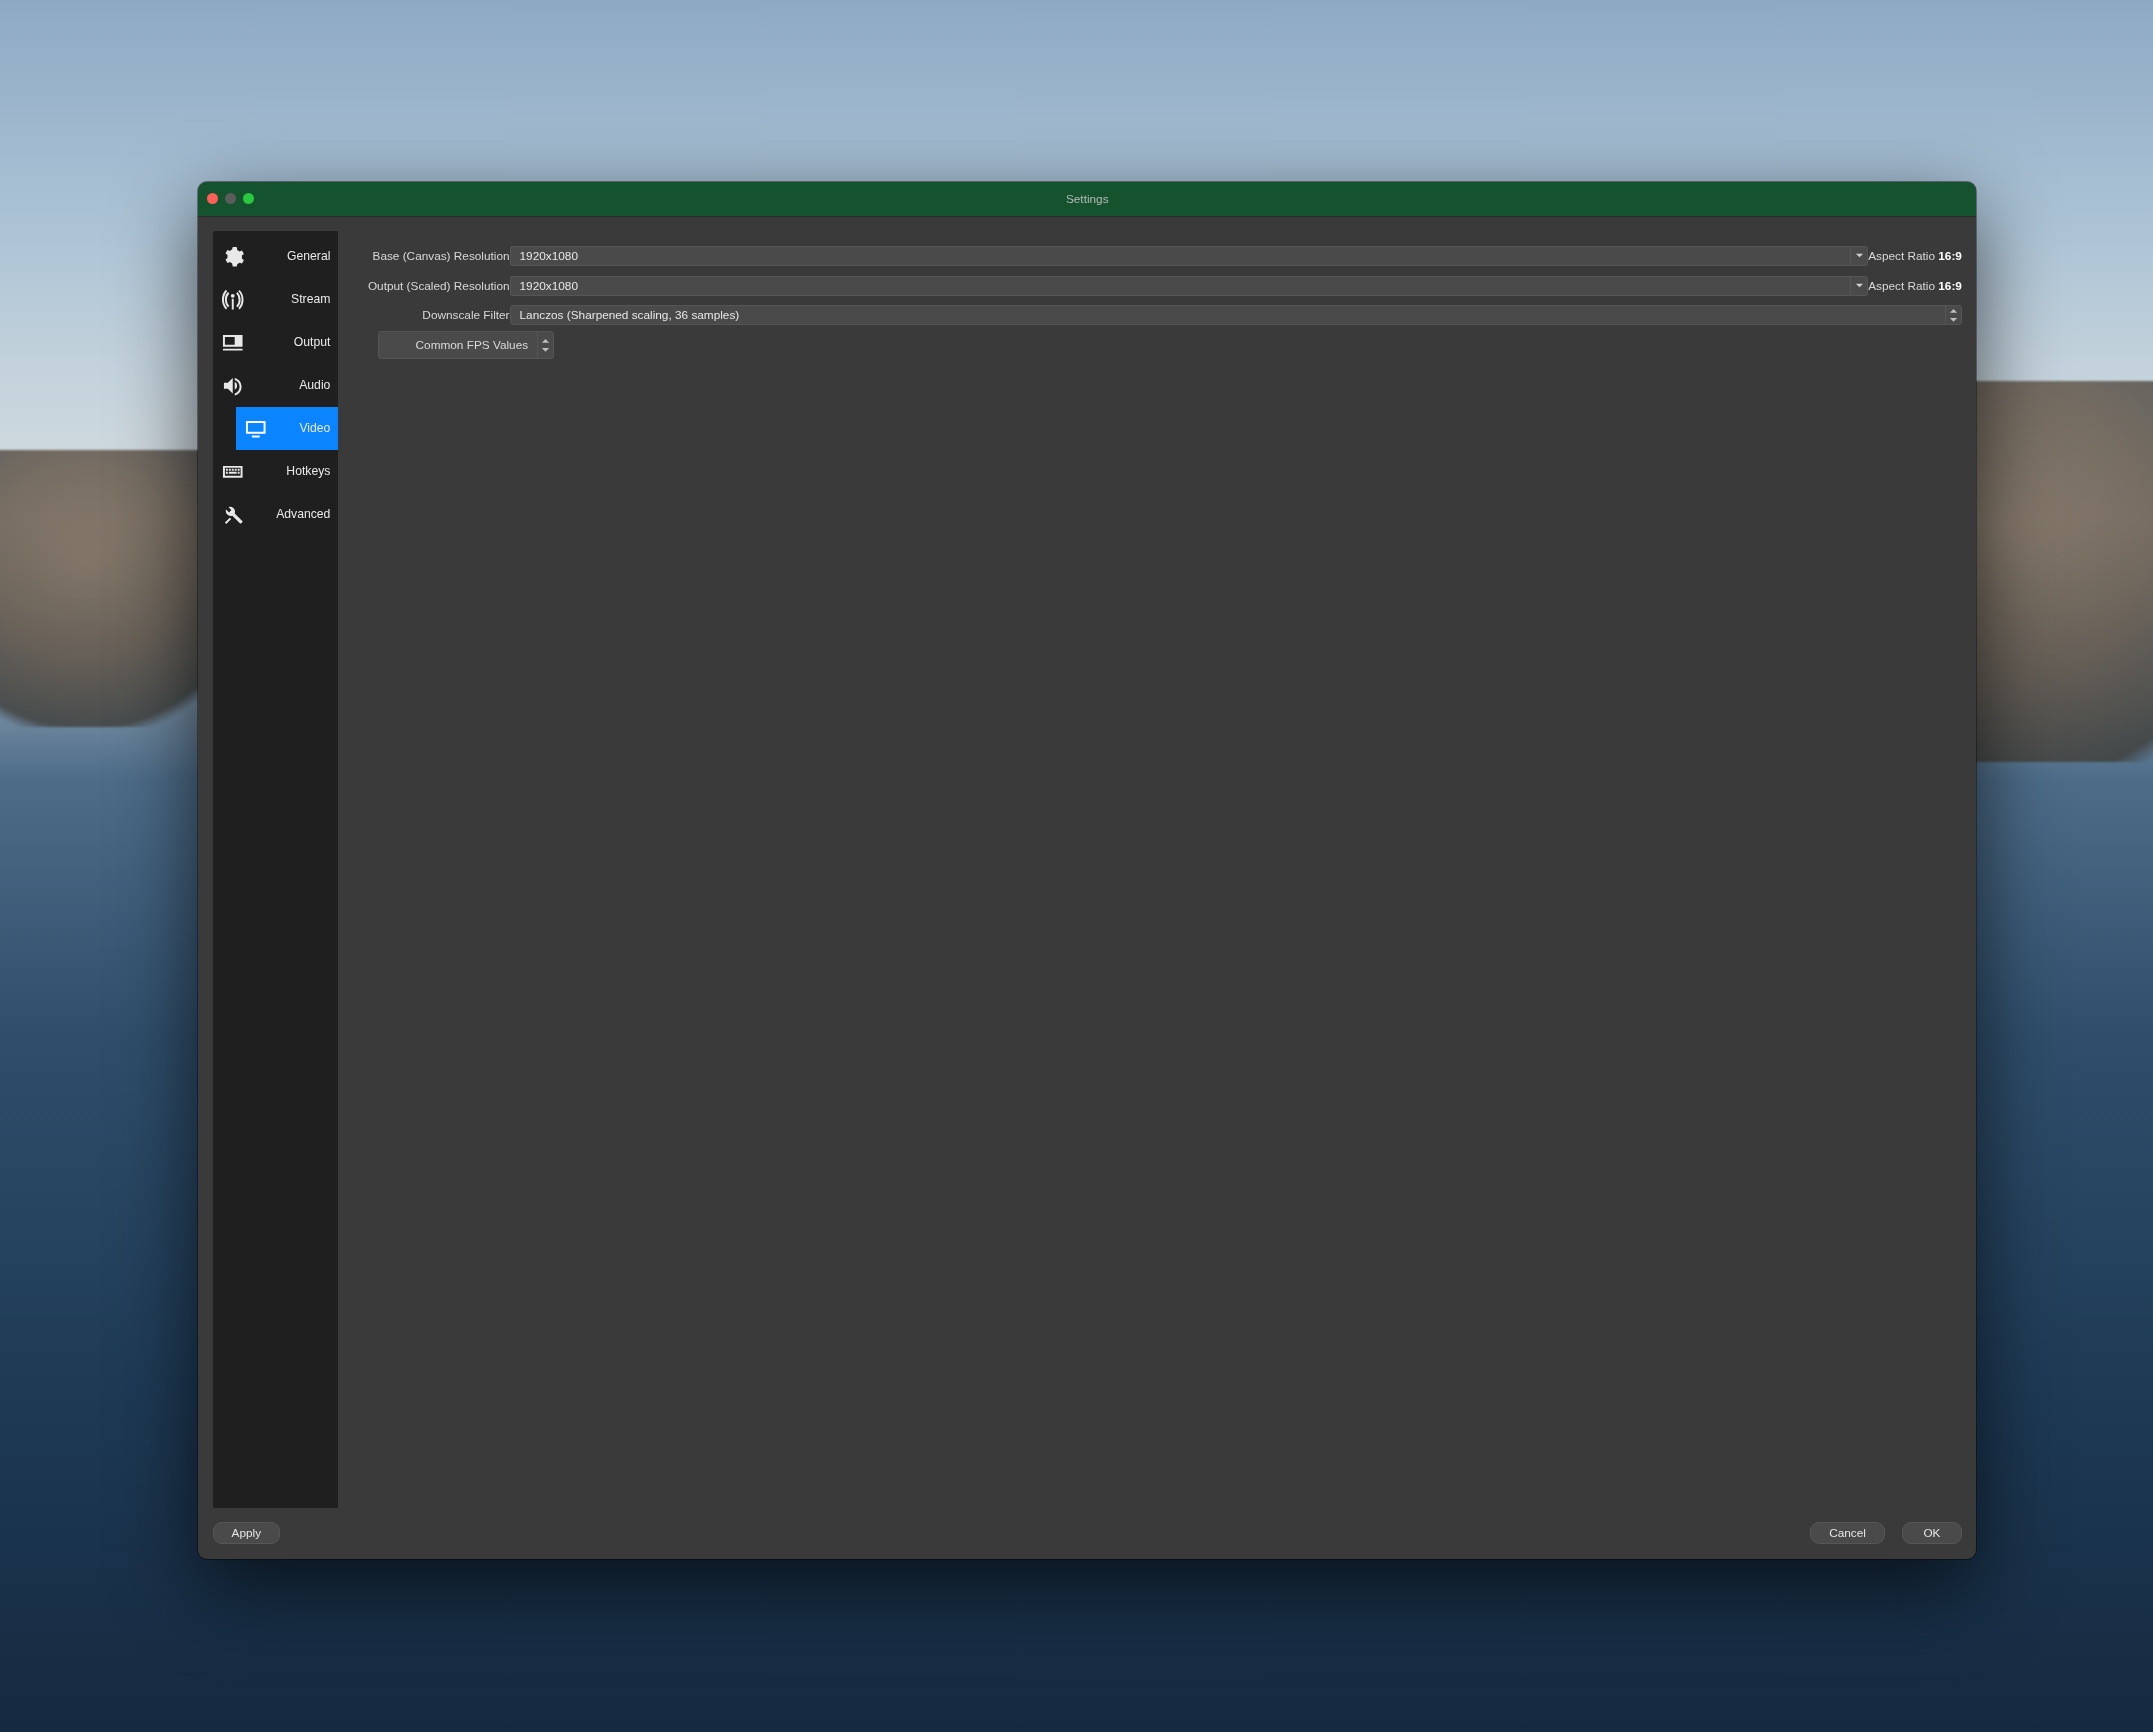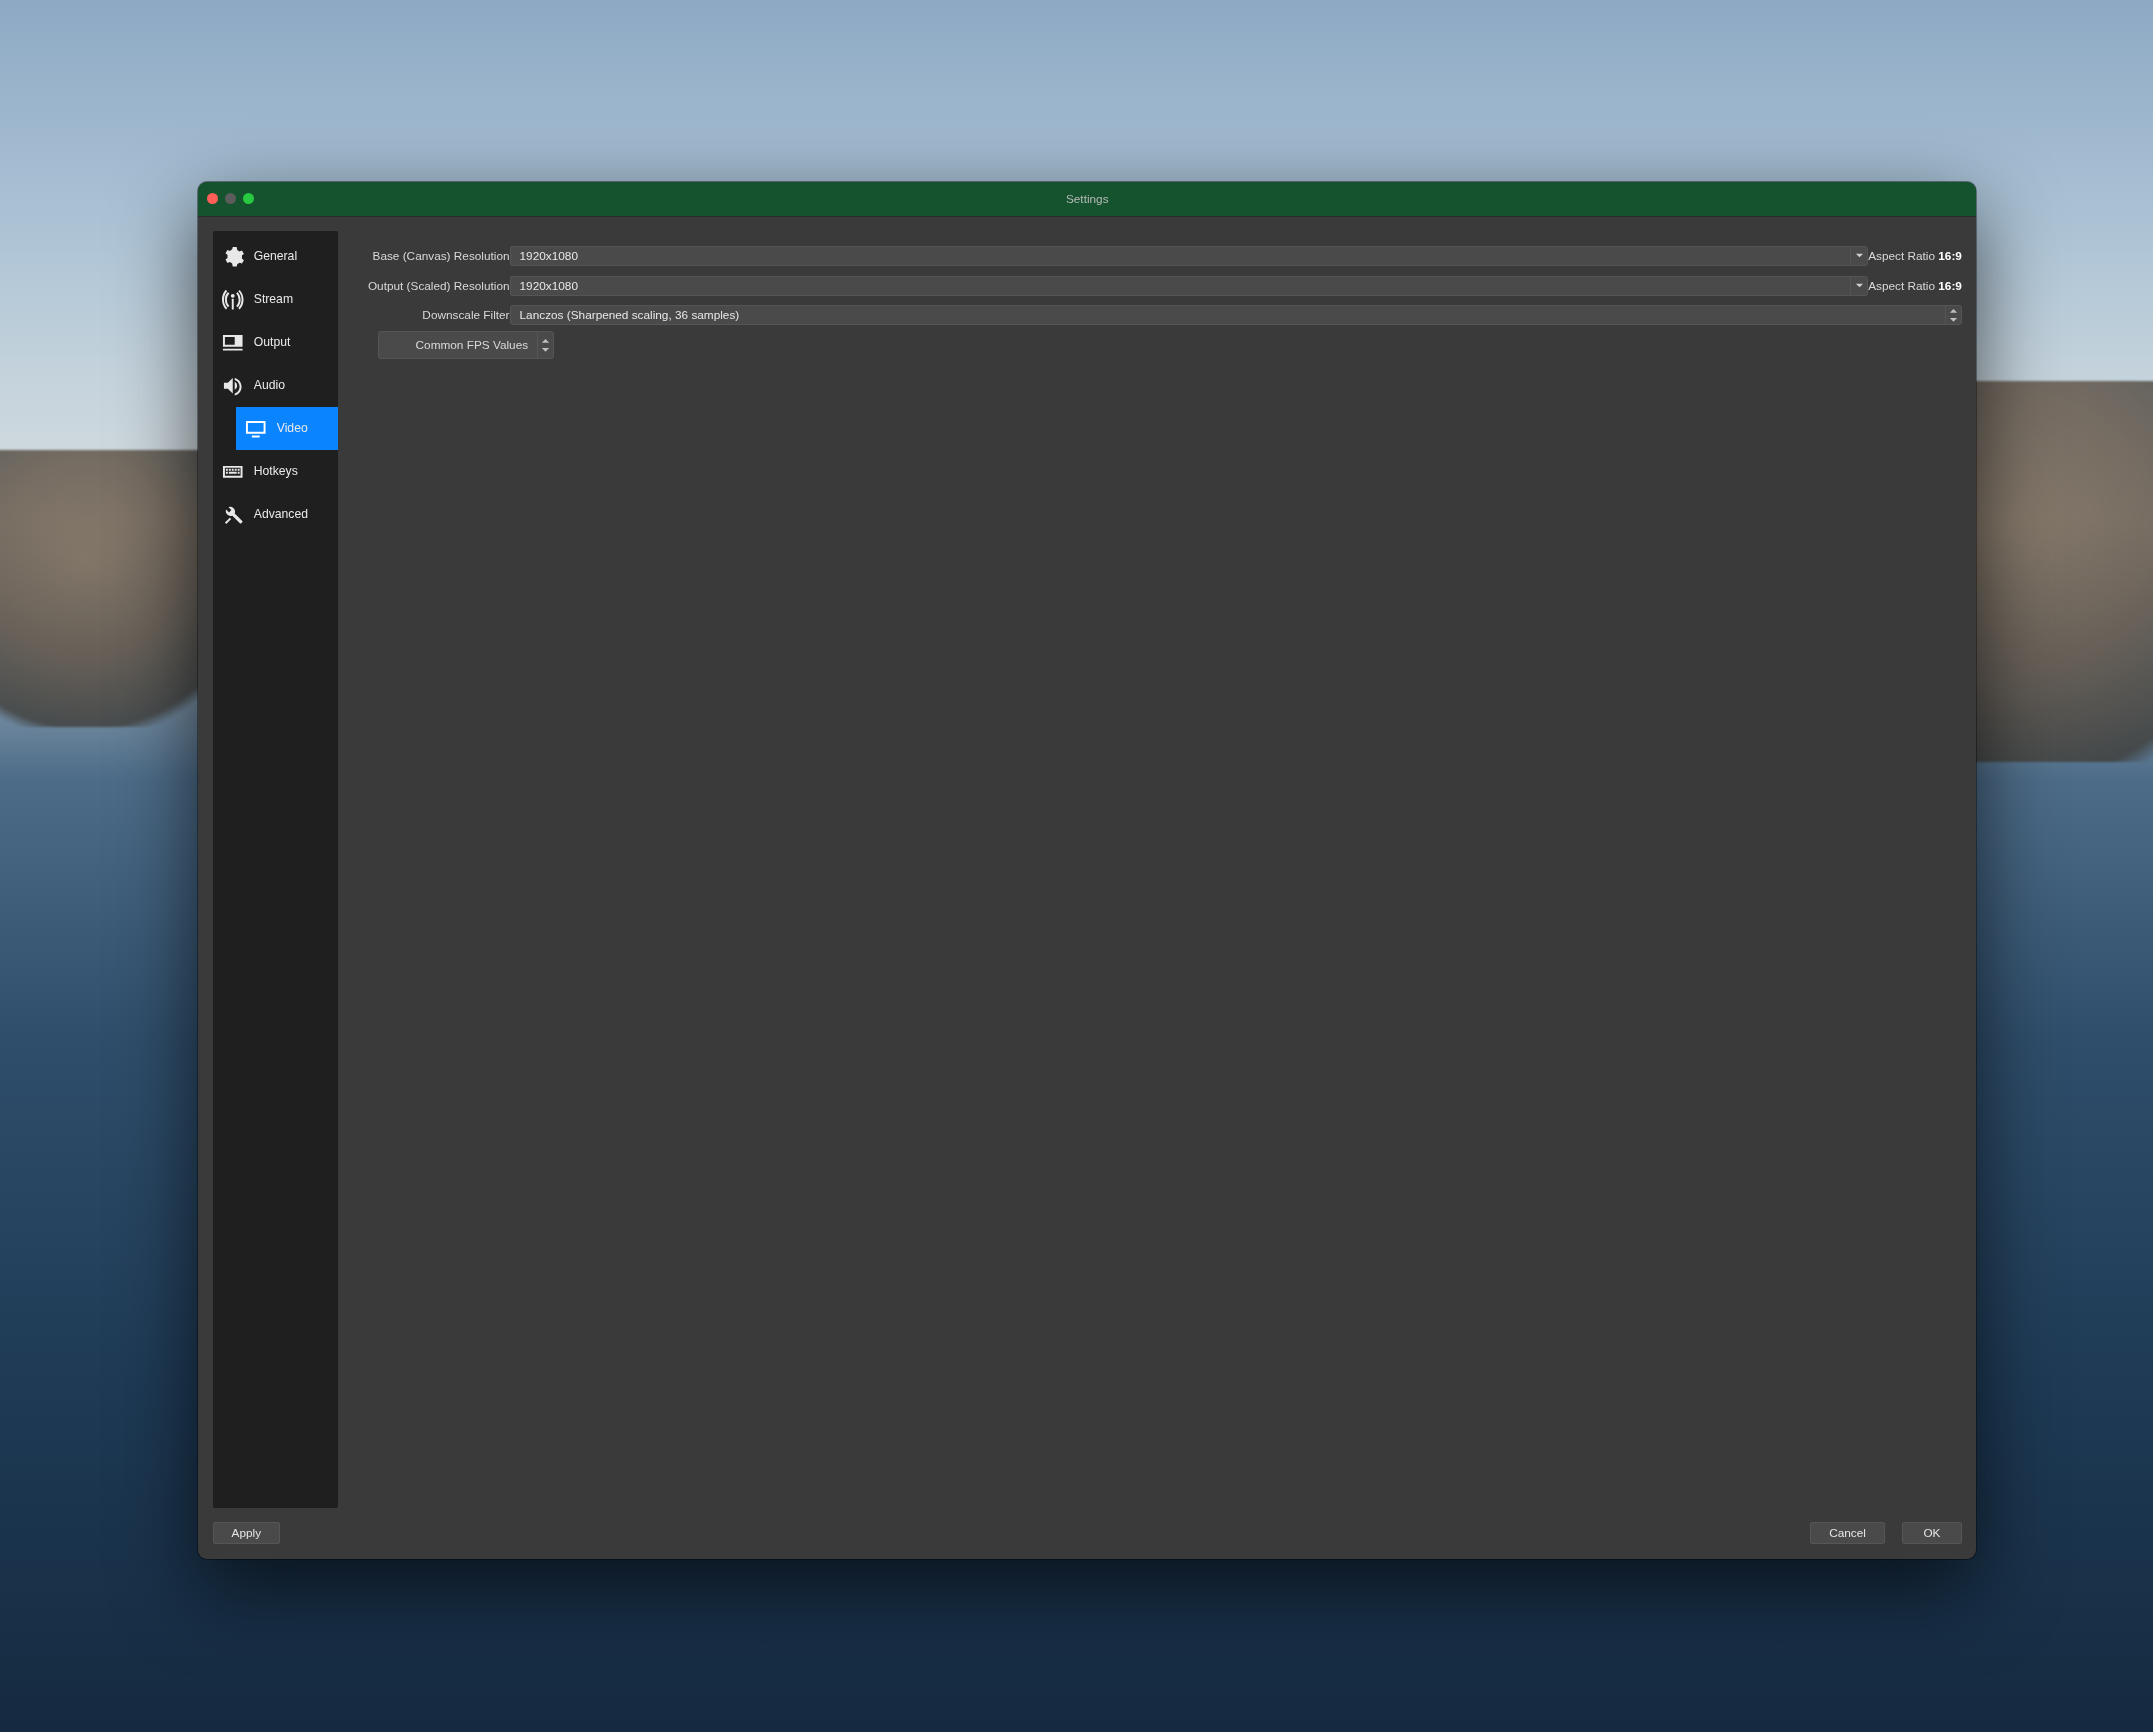--- a/index.html
+++ b/index.html
@@ -81,20 +81,21 @@
   }
   .side-item {
     display: flex;
     align-items: center;
     gap: 9px;
     height: 43px;
     padding: 0 7.2px 0 7.2px;
     color: #eaeaea;
     font-size: 12.2px;
     cursor: pointer;
+    justify-content: space-between;
   }
   .side-item .icon { width: 25px; height: 25px; display:flex; align-items:center; justify-content:center; flex:0 0 auto;}
   .side-item svg { width: 23.5px; height: 23.5px; fill: #e8e8e8; }
   .side-item.active { background: #0a84ff; margin-left: 23px; }
   .side-item.active svg { fill: #ffffff; }
 
   .content {
     flex: 1 1 auto;
     display: flex;
     flex-direction: column;
@@ -201,21 +202,21 @@
   .aspect b { color:#ffffff; font-weight:600;text-align:center; }
 
   .footer {
     flex: 0 0 auto;
     display: flex;
     padding: 5.4px 14.5px 14.5px 14.5px;
   }
   .btn {
     background: #4a4a4a;
     border: 0.9px solid #565656;
-    border-radius: 2px;
+    border-radius: 9px;
     color: #e6e6e6;
     font-size: 11.8px;
     height: 22px;
     padding: 0 18px;
     cursor: pointer;
     display:flex; align-items:center; justify-content:center;
     min-width: 60px;
   }
   .footer .spacer { flex:1 1 auto; }
   .footer .btn + .btn { margin-left: 17px; }

